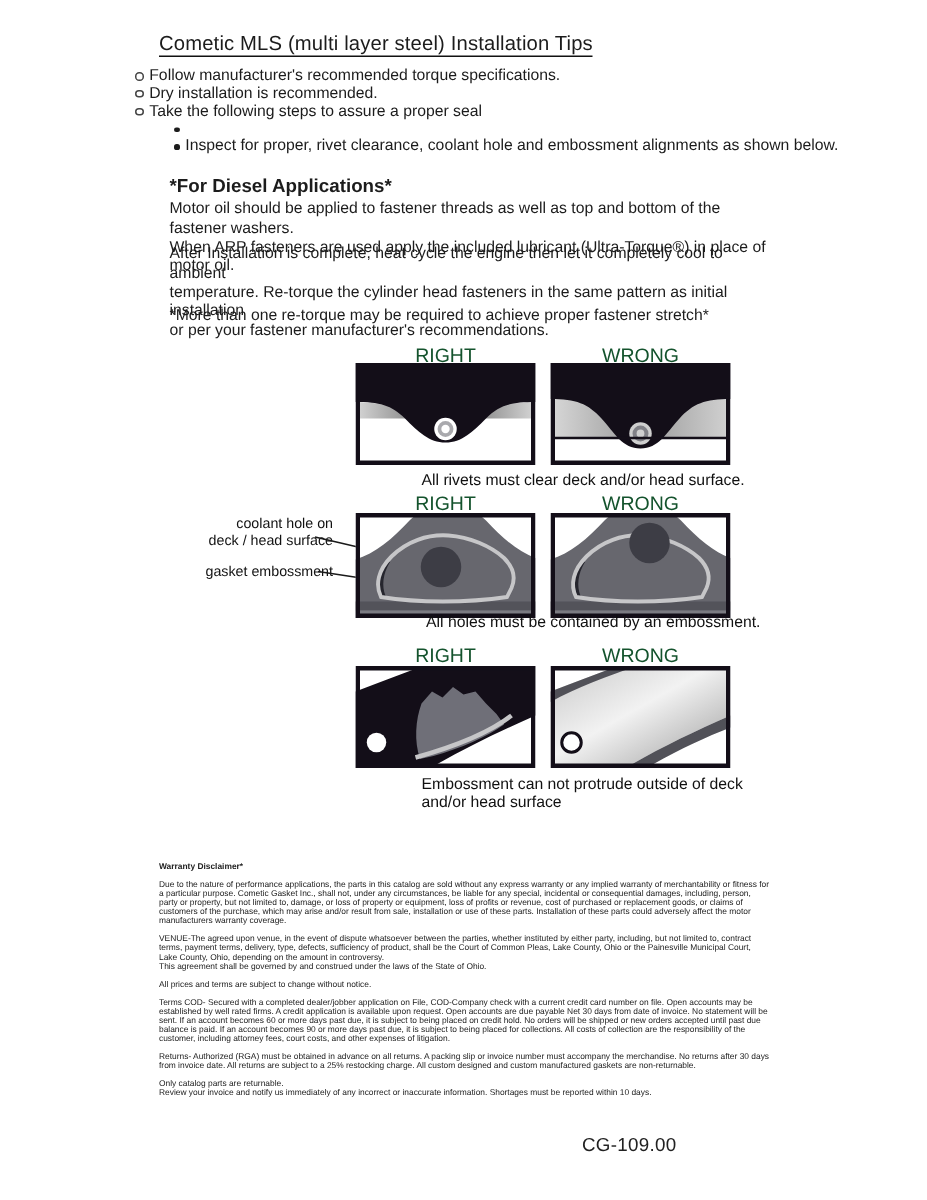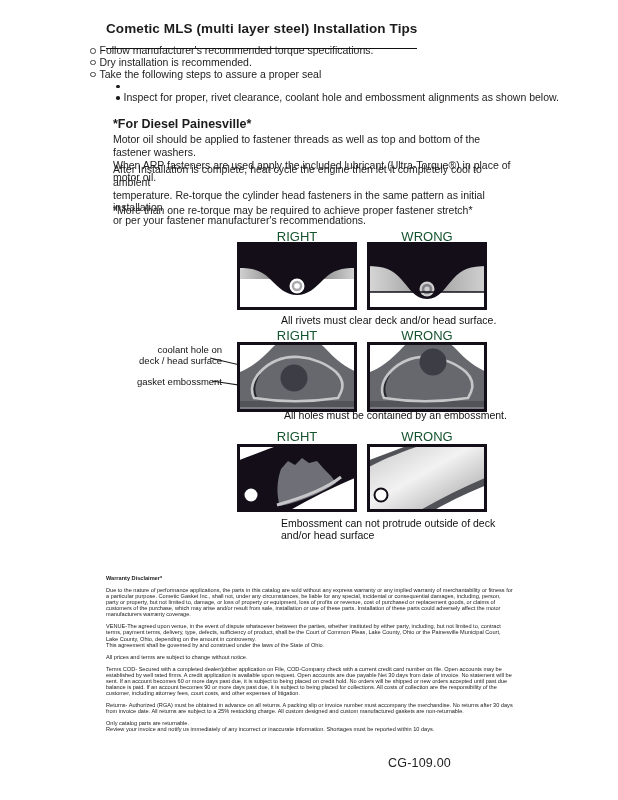--- a/index.html
+++ b/index.html
@@ -1,20 +1,20 @@
 <!DOCTYPE html>
 <html><head>
 <meta charset="utf-8">
 <style>
   html,body{margin:0;padding:0;background:#ffffff;}
   .page{position:relative;width:618px;height:800px;background:#fff;
         font-family:"Liberation Sans","DejaVu Sans",sans-serif;color:#1c1c1c;overflow:hidden;}
   .abs{position:absolute;}
-  .title{left:106px;top:21px;font-size:13.5px;font-weight:bold;margin:0;
-         border-bottom:1.6px solid #111;padding-bottom:12px;letter-spacing:.1px;}
+  .title{left:106px;top:21px;font-size:13.5px;font-weight:normal;margin:0;
+         border-bottom:1.6px solid #111;padding-bottom:1px;letter-spacing:.1px;}
   .tips{left:90px;top:45px;}
   .tip{display:flex;align-items:center;font-size:10.5px;line-height:11.8px;height:11.8px;text-align:center;}
   .o-bullet{width:3.5px;height:3.5px;border:1px solid #444;border-radius:50%;margin-right:4px;flex:none;}
   .dot-bullet{width:3.5px;height:3.5px;background:#1c1c1c;border-radius:50%;margin-right:4px;flex:none;}
   .sub{margin-left:26px;}
   .diesel-heading{left:113px;top:117px;font-size:12.5px;font-weight:bold;margin:0;}
   .body{left:113px;width:402px;font-size:10.5px;line-height:12.8px;margin:0;}
   .preline{white-space:pre-line;}
   .p1{top:133px}.p2{top:163px}.p3{top:204px}
   .dlabel{width:120px;text-align:center;font-size:13px;color:#14532d;}
@@ -48,21 +48,21 @@
     </div>
     <div class="tip sub">
       <span class="dot-bullet"></span>
     </div>
     <div class="tip sub">
       <span class="dot-bullet"></span>
       <span>Inspect for proper, rivet clearance, coolant hole and embossment alignments as shown below.</span>
     </div>
   </div>
 
-  <h2 class="abs diesel-heading">*For Diesel Painesville*</h2>
+  <h2 class="abs diesel-heading">*For Diesel Applications*</h2>
   <p class="abs body preline p1">Motor oil should be applied to fastener threads as well as top and bottom of the fastener washers.
 When ARP fasteners are used apply the included lubricant (Ultra-Torque®) in place of motor oil.</p>
   <p class="abs body preline p2">After Installation is complete, heat cycle the engine then let it completely cool to ambient
 temperature. Re-torque the cylinder head fasteners in the same pattern as initial installation
 or per your fastener manufacturer's recommendations.</p>
   <p class="abs body preline p3">*More than one re-torque may be required to achieve proper fastener stretch*</p>
 
   <div class="abs dlabel" style="left:237px;top:229px">RIGHT</div>
   <div class="abs dlabel" style="left:367px;top:229px">WRONG</div>
 

